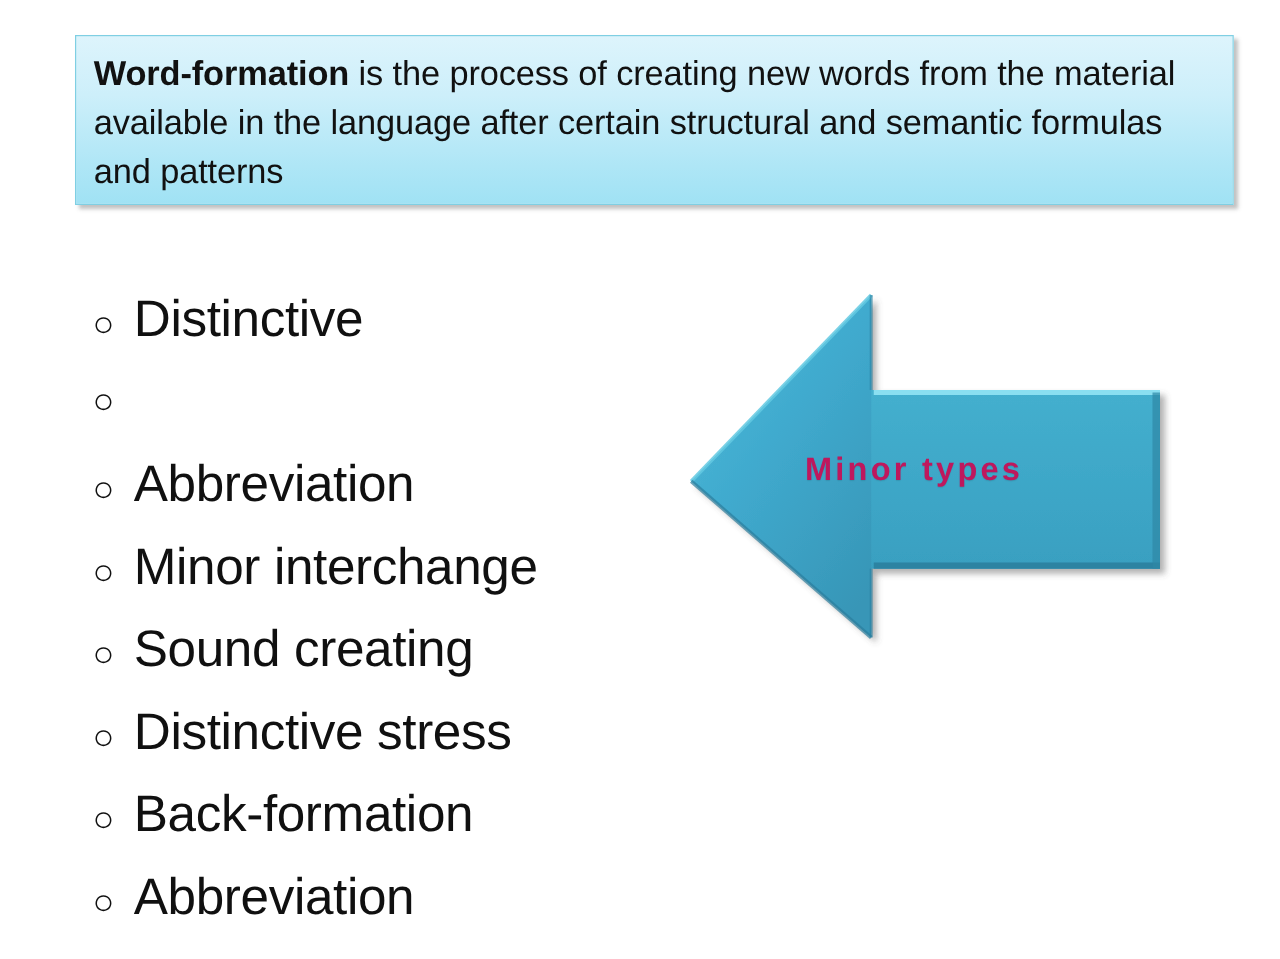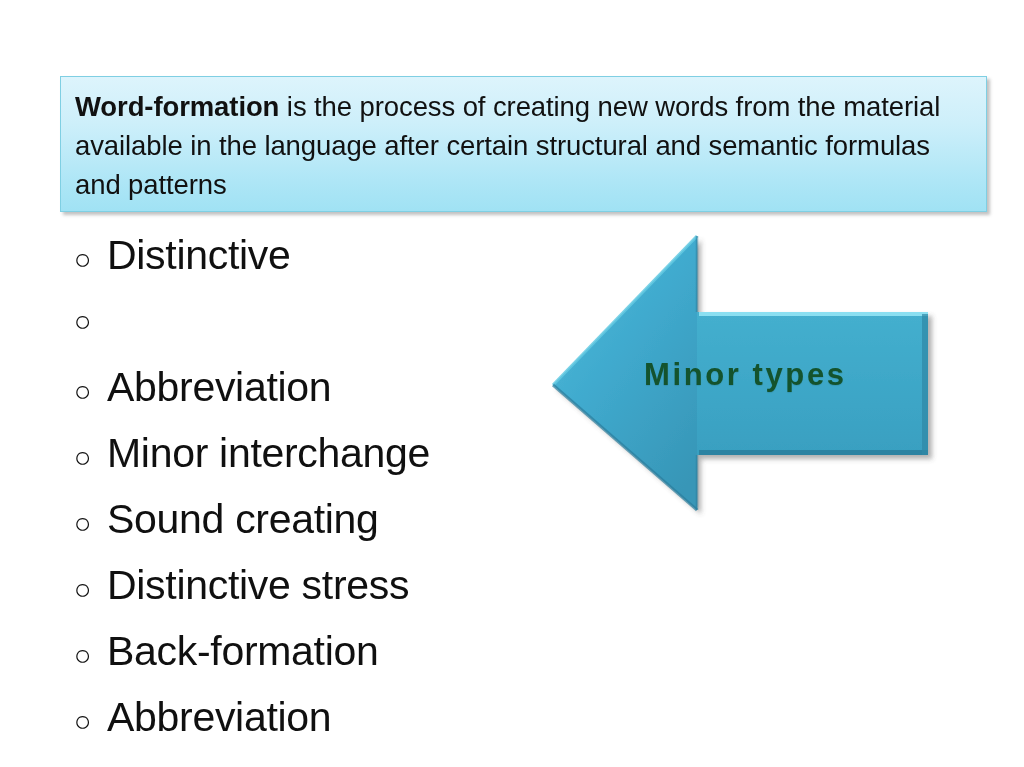--- a/index.html
+++ b/index.html
@@ -21,21 +21,20 @@
     position: absolute;
     left: 60px;
     top: 28px;
     width: 927px;
     height: 136px;
     box-sizing: border-box;
     background: linear-gradient(to bottom, #ddf4fc 0%, #cdeffa 35%, #aee6f6 78%, #a0e2f4 100%);
     border: 1px solid #7fcfe3;
     box-shadow: 3px 3px 3px rgba(120,120,120,0.45);
     padding: 10px 14px 8px 14px;
-    margin-top: 48px;
   }
   #definition-text {
     font-family: "Liberation Sans", sans-serif;
     font-size: 27.5px;
     line-height: 39px;
     color: #111111;
     letter-spacing: -0.1px;
     margin: 0;
   }
   #definition-text .lead {
@@ -91,23 +90,23 @@
     height: 294px;
     display: flex;
     align-items: center;
     justify-content: flex-start;
     padding-left: 96px;
     box-sizing: border-box;
     pointer-events: none;
   }
   #arrow-label span {
     font-family: "Liberation Sans", sans-serif;
-    font-size: 31px;
+    font-size: 26px;
     font-weight: bold;
-    color: #14532d;
+    color: #be185d;
     letter-spacing: 2.6px;
     text-shadow: 0 1px 1px rgba(0,0,0,0.10);
   }
 </style>
 </head>
 <body>
 
 <div id="definition-banner">
   <p id="definition-text"><span class="lead">Word-formation</span><span class="rest"> is the process of creating new words from the material available in the language after certain structural and semantic formulas and patterns</span></p>
 </div>

